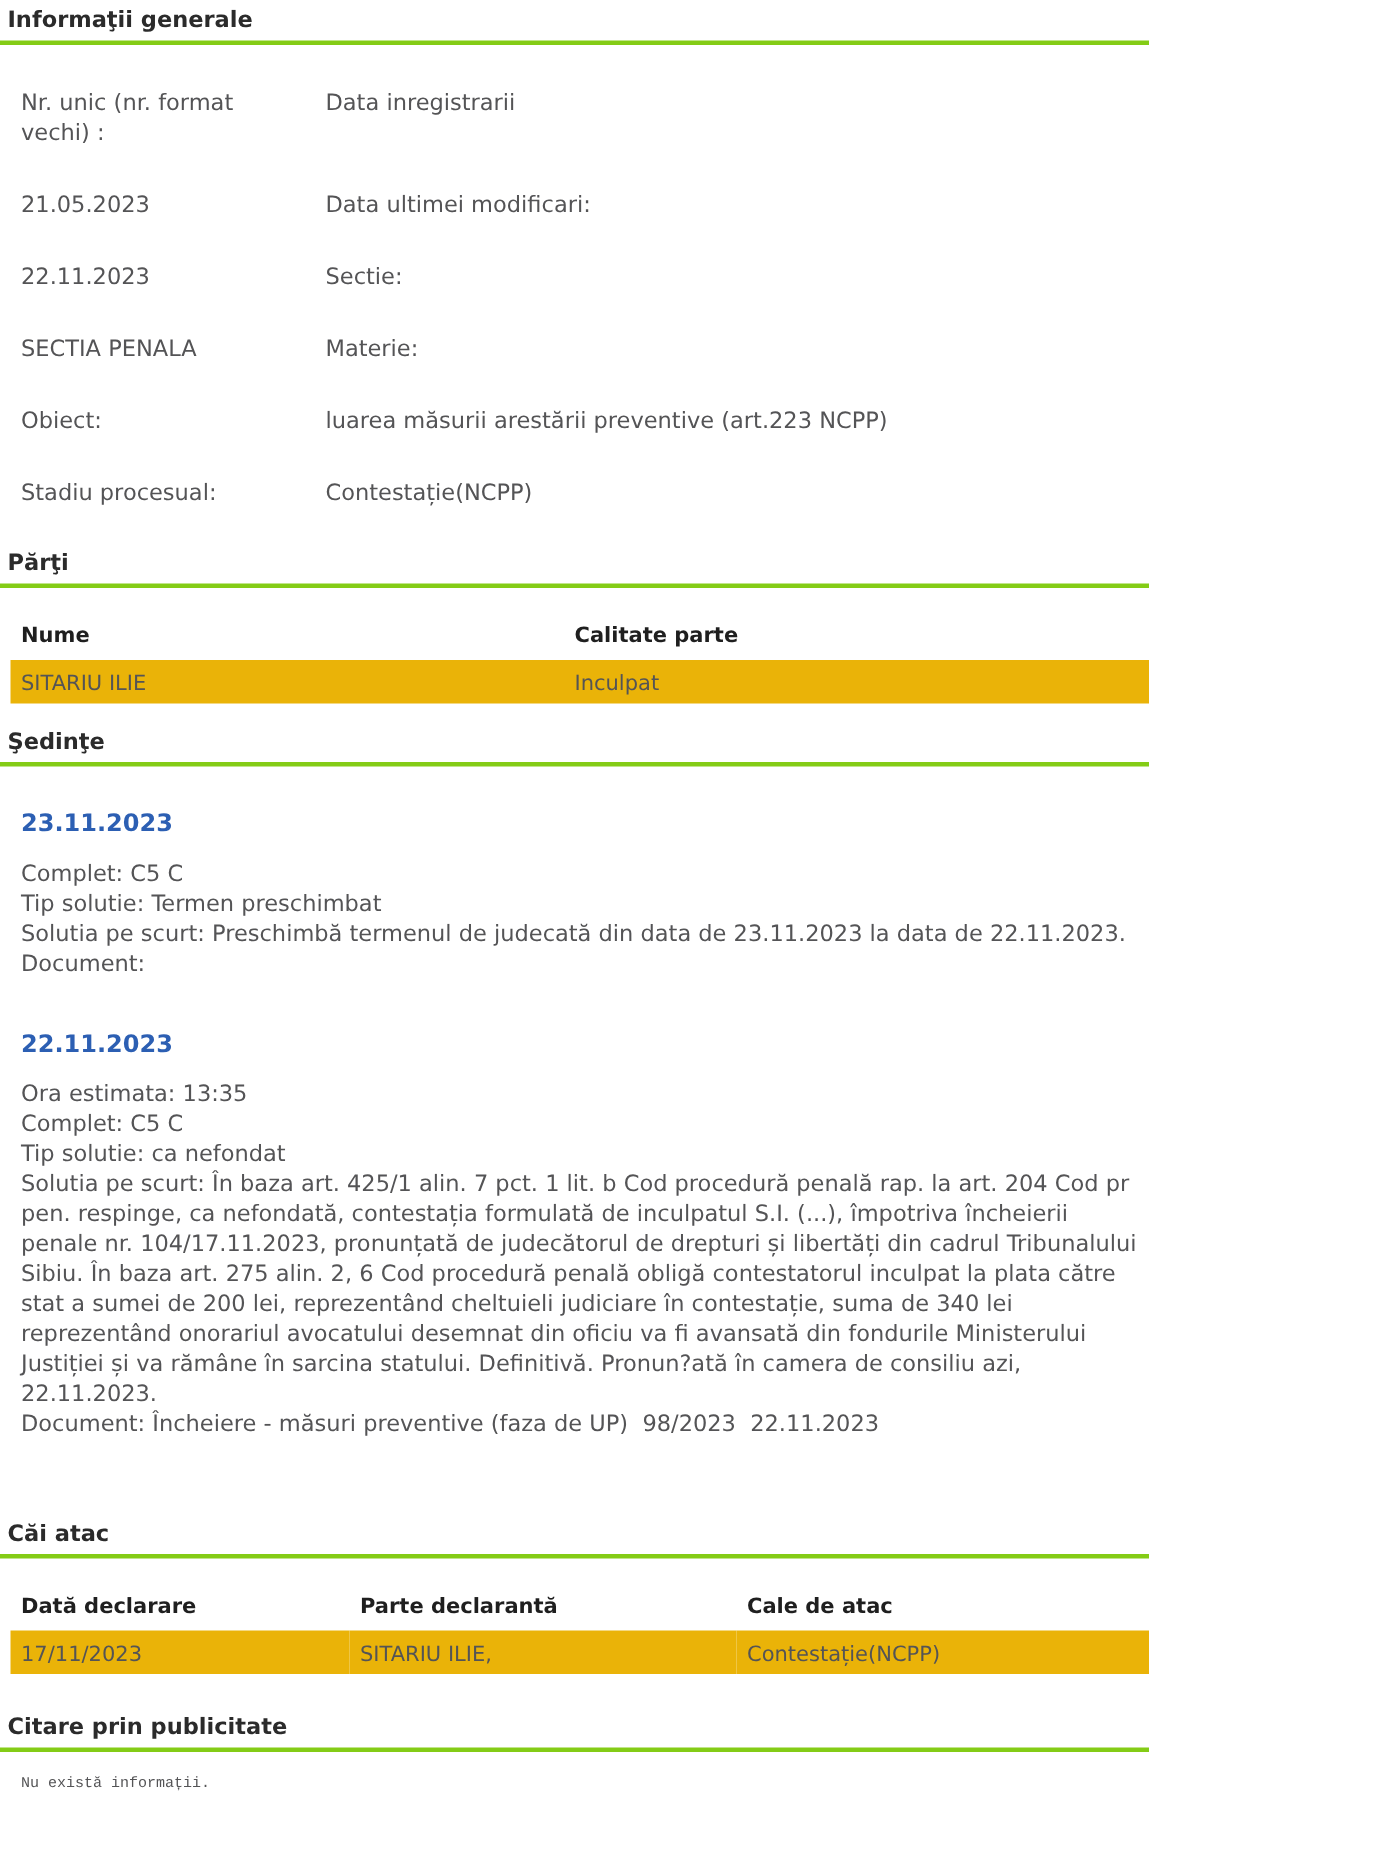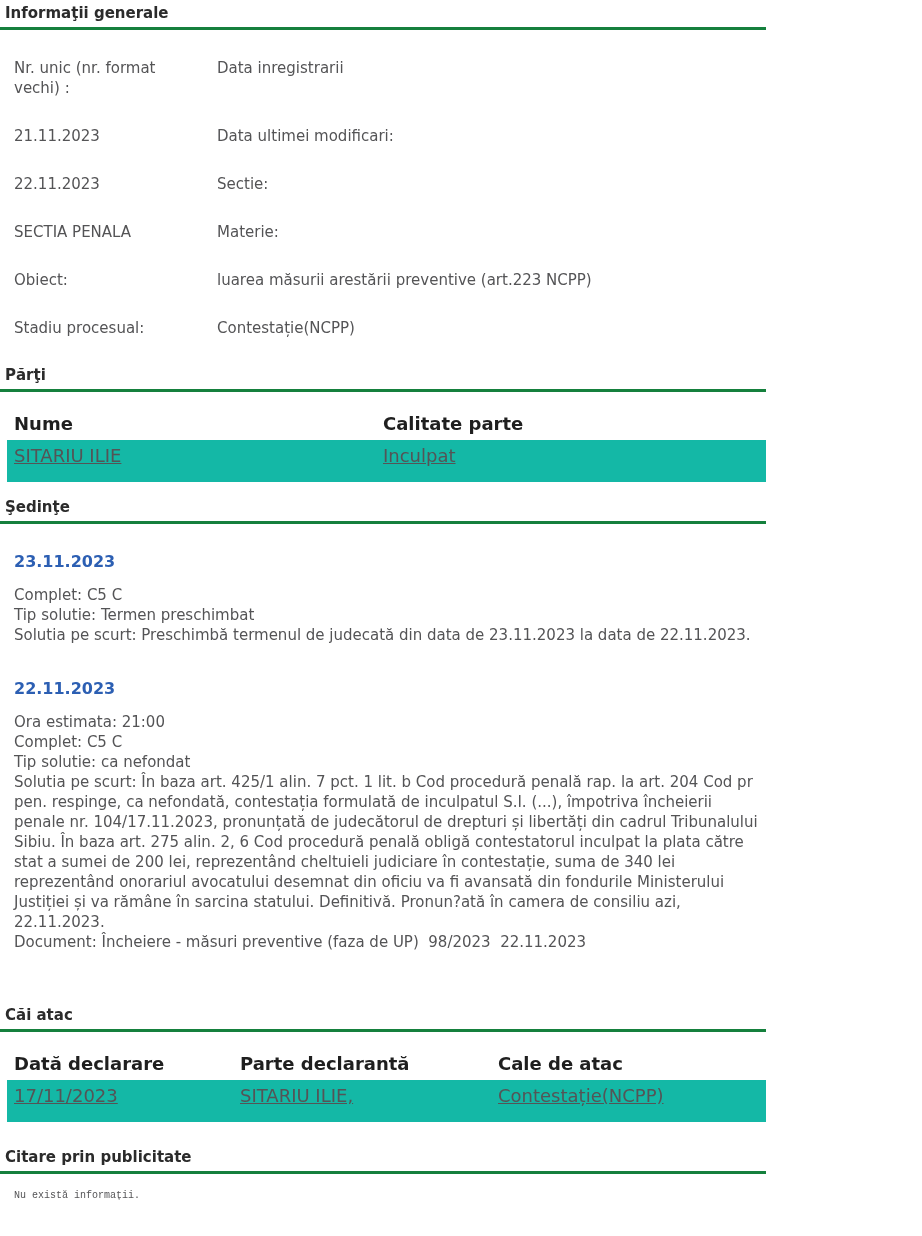--- a/index.html
+++ b/index.html
@@ -9,21 +9,21 @@
     font-family: "DejaVu Sans", "Liberation Sans", sans-serif;
     color: #545456;
   }
   .page { width: 922px; padding-top: 2px; }
 
   .section-title {
     font-size: 15px;
     font-weight: bold;
     color: #2b2b2b;
     padding: 2px 0 5px 5px;
-    border-bottom: 3px solid #15803d;
+    border-bottom: 3px solid #84cc16;
     width: 766px;
     line-height: 18px;
   }
 
   
   .info-grid {
     margin: 28px 0 0 14px;
     display: grid;
     grid-template-columns: 175px 1fr;
     column-gap: 14px;
@@ -33,35 +33,34 @@
     width: 752px;
     gap: 28px;
   }
   .info-label, .info-value { color: #545456; }
 
   
   table.data-table {
     margin: 22px 0 0 7px;
     width: 759px;
     border-collapse: collapse;
-    font-size: 18px;
+    font-size: 14px;
   }
   table.data-table th {
     text-align: left;
     font-weight: bold;
     color: #1f1f1f;
     padding: 0 0 6px 7px;
     line-height: 20px;
   }
   table.data-table td {
-    background: #14b8a6;
+    background: #eab308;
     color: #545456;
-    padding: 6px 0 16px 7px;
+    padding: 6px 0 3px 7px;
     line-height: 20px;
-    text-decoration: underline;
   }
   .parties-table .col-a { width: 369px; }
   .appeals-table .col-1 { width: 226px; }
   .appeals-table .col-2 { width: 258px; }
 
   
   .hearings { margin: 28px 0 0 14px; width: 752px; }
   .hearing { margin-bottom: 34px; }
   .hearing:last-child { margin-bottom: 0; }
   .hearing-date {
@@ -93,21 +92,21 @@
 </head>
 <body>
 
 <div class="page">
 
   <h2 class="section-title">Informaţii generale</h2>
 
   <div class="info-grid">
     <div class="info-label">Nr. unic (nr. format vechi) :</div>
     <div class="info-label">Data inregistrarii</div>
-    <div class="info-value">21.11.2023</div>
+    <div class="info-value">21.05.2023</div>
     <div class="info-label">Data ultimei modificari:</div>
     <div class="info-value">22.11.2023</div>
     <div class="info-label">Sectie:</div>
     <div class="info-value">SECTIA PENALA</div>
     <div class="info-label">Materie:</div>
     <div class="info-label">Obiect:</div>
     <div class="info-value">luarea măsurii arestării preventive (art.223 NCPP)</div>
     <div class="info-label">Stadiu procesual:</div>
     <div class="info-value">Contestație(NCPP)</div>
   </div>
@@ -132,27 +131,28 @@
   <h2 class="section-title mt-14">Şedinţe</h2>
 
   <div class="hearings">
 
     <div class="hearing">
       <a class="hearing-date">23.11.2023</a>
       <div class="hearing-lines">
         <div class="hearing-line">Complet: C5 C</div>
         <div class="hearing-line">Tip solutie: Termen preschimbat</div>
         <div class="hearing-line">Solutia pe scurt: Preschimbă termenul de judecată din data de 23.11.2023 la data de 22.11.2023.</div>
+        <div class="hearing-line">Document:</div>
       </div>
     </div>
 
     <div class="hearing">
       <a class="hearing-date">22.11.2023</a>
       <div class="hearing-lines">
-        <div class="hearing-line">Ora estimata: 21:00</div>
+        <div class="hearing-line">Ora estimata: 13:35</div>
         <div class="hearing-line">Complet: C5 C</div>
         <div class="hearing-line">Tip solutie: ca nefondat</div>
         <div class="hearing-line">Solutia pe scurt: În baza art. 425/1 alin. 7 pct. 1 lit. b Cod procedură penală rap. la art. 204 Cod pr pen. respinge, ca nefondată, contestația formulată de inculpatul S.I. (...), împotriva încheierii penale nr. 104/17.11.2023, pronunțată de judecătorul de drepturi și libertăți din cadrul Tribunalului Sibiu. În baza art. 275 alin. 2, 6 Cod procedură penală obligă contestatorul inculpat la plata către stat a sumei de 200 lei, reprezentând cheltuieli judiciare în contestație, suma de 340 lei reprezentând onorariul avocatului desemnat din oficiu va fi avansată din fondurile Ministerului Justiției și va rămâne în sarcina statului. Definitivă. Pronun?ată în camera de consiliu azi, 22.11.2023.</div>
         <div class="hearing-line">Document: Încheiere - măsuri preventive (faza de UP)  98/2023  22.11.2023</div>
       </div>
     </div>
 
   </div>
 
   <div class="spacer-large"></div>

